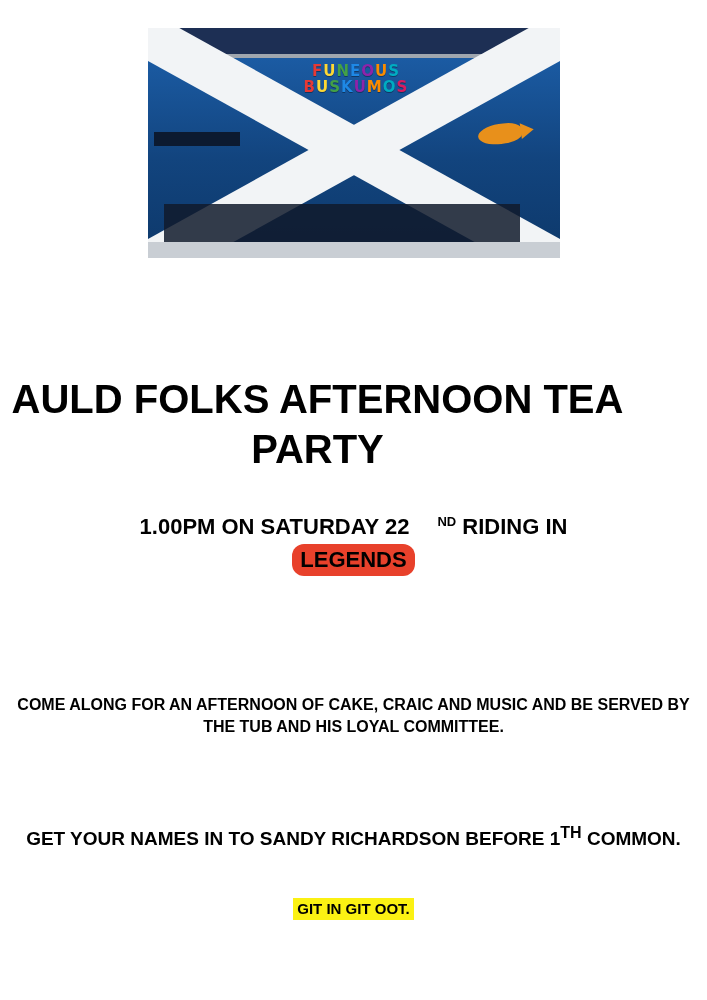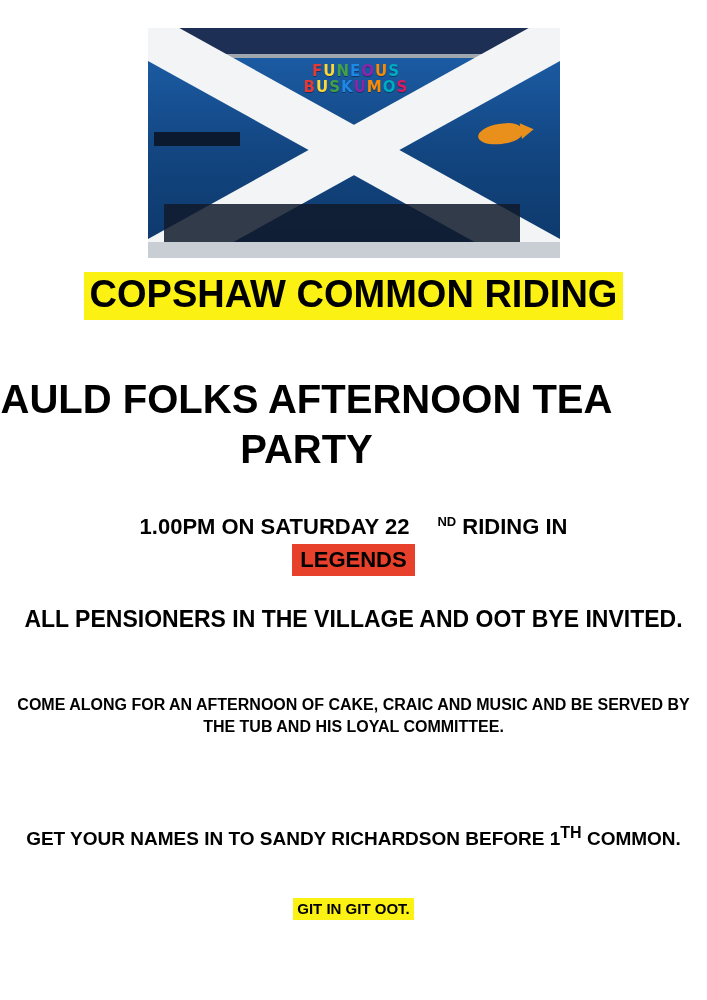--- a/index.html
+++ b/index.html
@@ -125,41 +125,42 @@
     height: 14px;
     background: #0c1a30;
   }
 
   
   .hl-yellow {
     background: #fbf113;
   }
   .hl-red {
     background: #e8412b;
+    border-radius: 12px;
   }
 
   .title-band {
     position: absolute;
     left: 0;
     top: 272px;
     width: 707px;
     text-align: center;
   }
   .title-band .txt {
     display: inline-block;
     font-size: 38px;
     font-weight: bold;
     letter-spacing: 0px;
     padding: 3px 6px 5px 6px;
     line-height: 1.05;
   }
 
   .headline {
     position: absolute;
-    left: 0;
+    left: 11px;
     top: 374px;
     width: 613px;
     text-align: center;
     font-size: 40px;
     font-weight: bold;
     line-height: 1.25;
   }
 
   .line-when {
     position: absolute;
@@ -240,33 +241,29 @@
       <div class="fish"></div>
       <div class="letters">
         <div><span class="l" style="color: rgb(229, 57, 53);">F</span><span class="l" style="color: rgb(253, 216, 53);">U</span><span class="l" style="color: rgb(67, 160, 71);">N</span><span class="l" style="color: rgb(30, 136, 229);">E</span><span class="l" style="color: rgb(142, 36, 170);">O</span><span class="l" style="color: rgb(251, 140, 0);">U</span><span class="l" style="color: rgb(0, 172, 193);">S</span></div>
         <div><span class="l" style="color: rgb(229, 57, 53);">B</span><span class="l" style="color: rgb(253, 216, 53);">U</span><span class="l" style="color: rgb(67, 160, 71);">S</span><span class="l" style="color: rgb(30, 136, 229);">K</span><span class="l" style="color: rgb(142, 36, 170);">U</span><span class="l" style="color: rgb(251, 140, 0);">M</span><span class="l" style="color: rgb(0, 172, 193);">O</span><span class="l" style="color: rgb(216, 27, 96);">S</span></div>
       </div>
       <div class="bottom-dark"></div>
       <div class="bottom-strip"></div>
     </div>
   </div>
 
-  <div class="title-band">
-    <span class="txt hl-yellow">COPSHAW COMMON RIDING</span>
-  </div>
 
   <div class="headline">AULD FOLKS AFTERNOON TEA PARTY</div>
 
   <div class="line-when">
     <span>1.00PM ON SATURDAY 22</span><sup>ND</sup><span> RIDING IN</span>
     <br>
     <span class="venue hl-red">LEGENDS</span>
   </div>
 
-  <div class="para para-1">ALL PENSIONERS IN THE VILLAGE AND OOT BYE INVITED.</div>
 
   <div class="para para-2">COME ALONG FOR AN AFTERNOON OF CAKE, CRAIC AND MUSIC AND BE SERVED BY THE TUB AND HIS LOYAL COMMITTEE.</div>
 
   <div class="para para-3">
     <span>GET YOUR NAMES IN TO SANDY RICHARDSON BEFORE 1</span><sup>TH</sup><span> COMMON.</span>
   </div>
 
   <div class="footer">
     <span class="txt hl-yellow">GIT IN GIT OOT.</span>
   </div>

